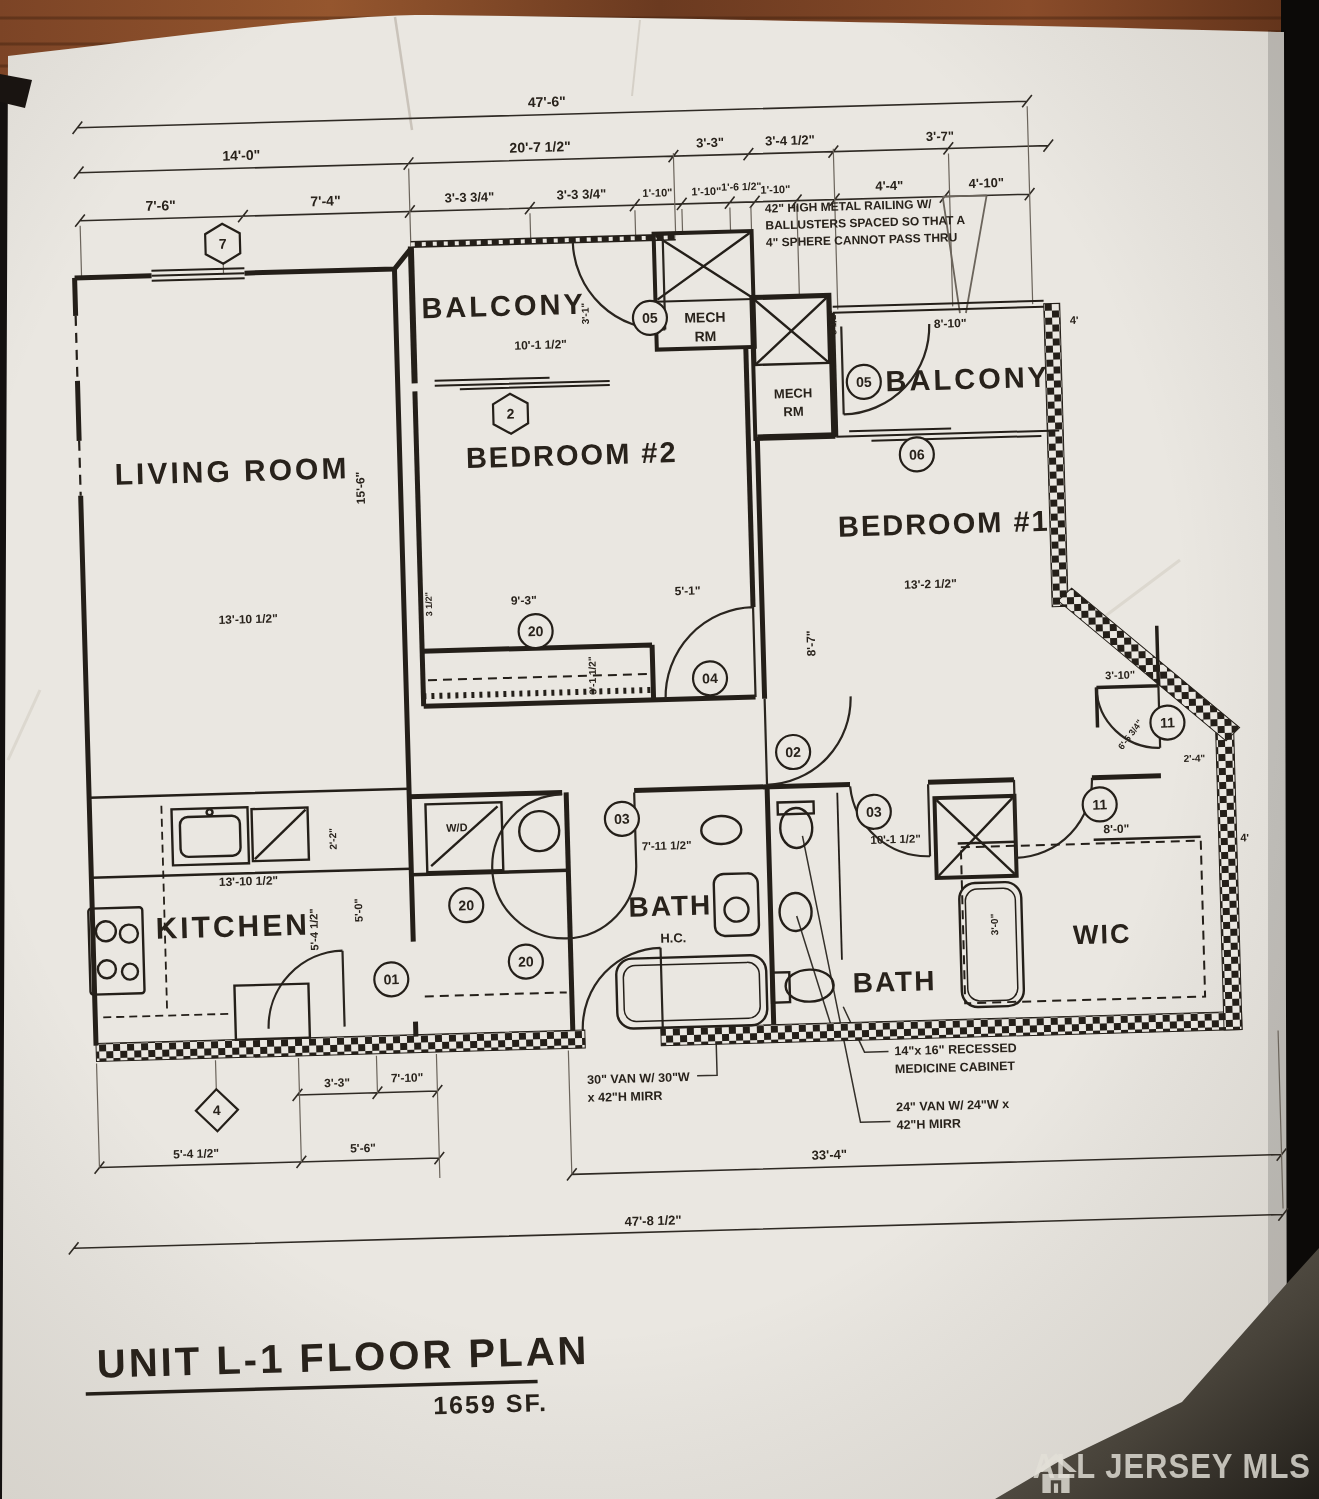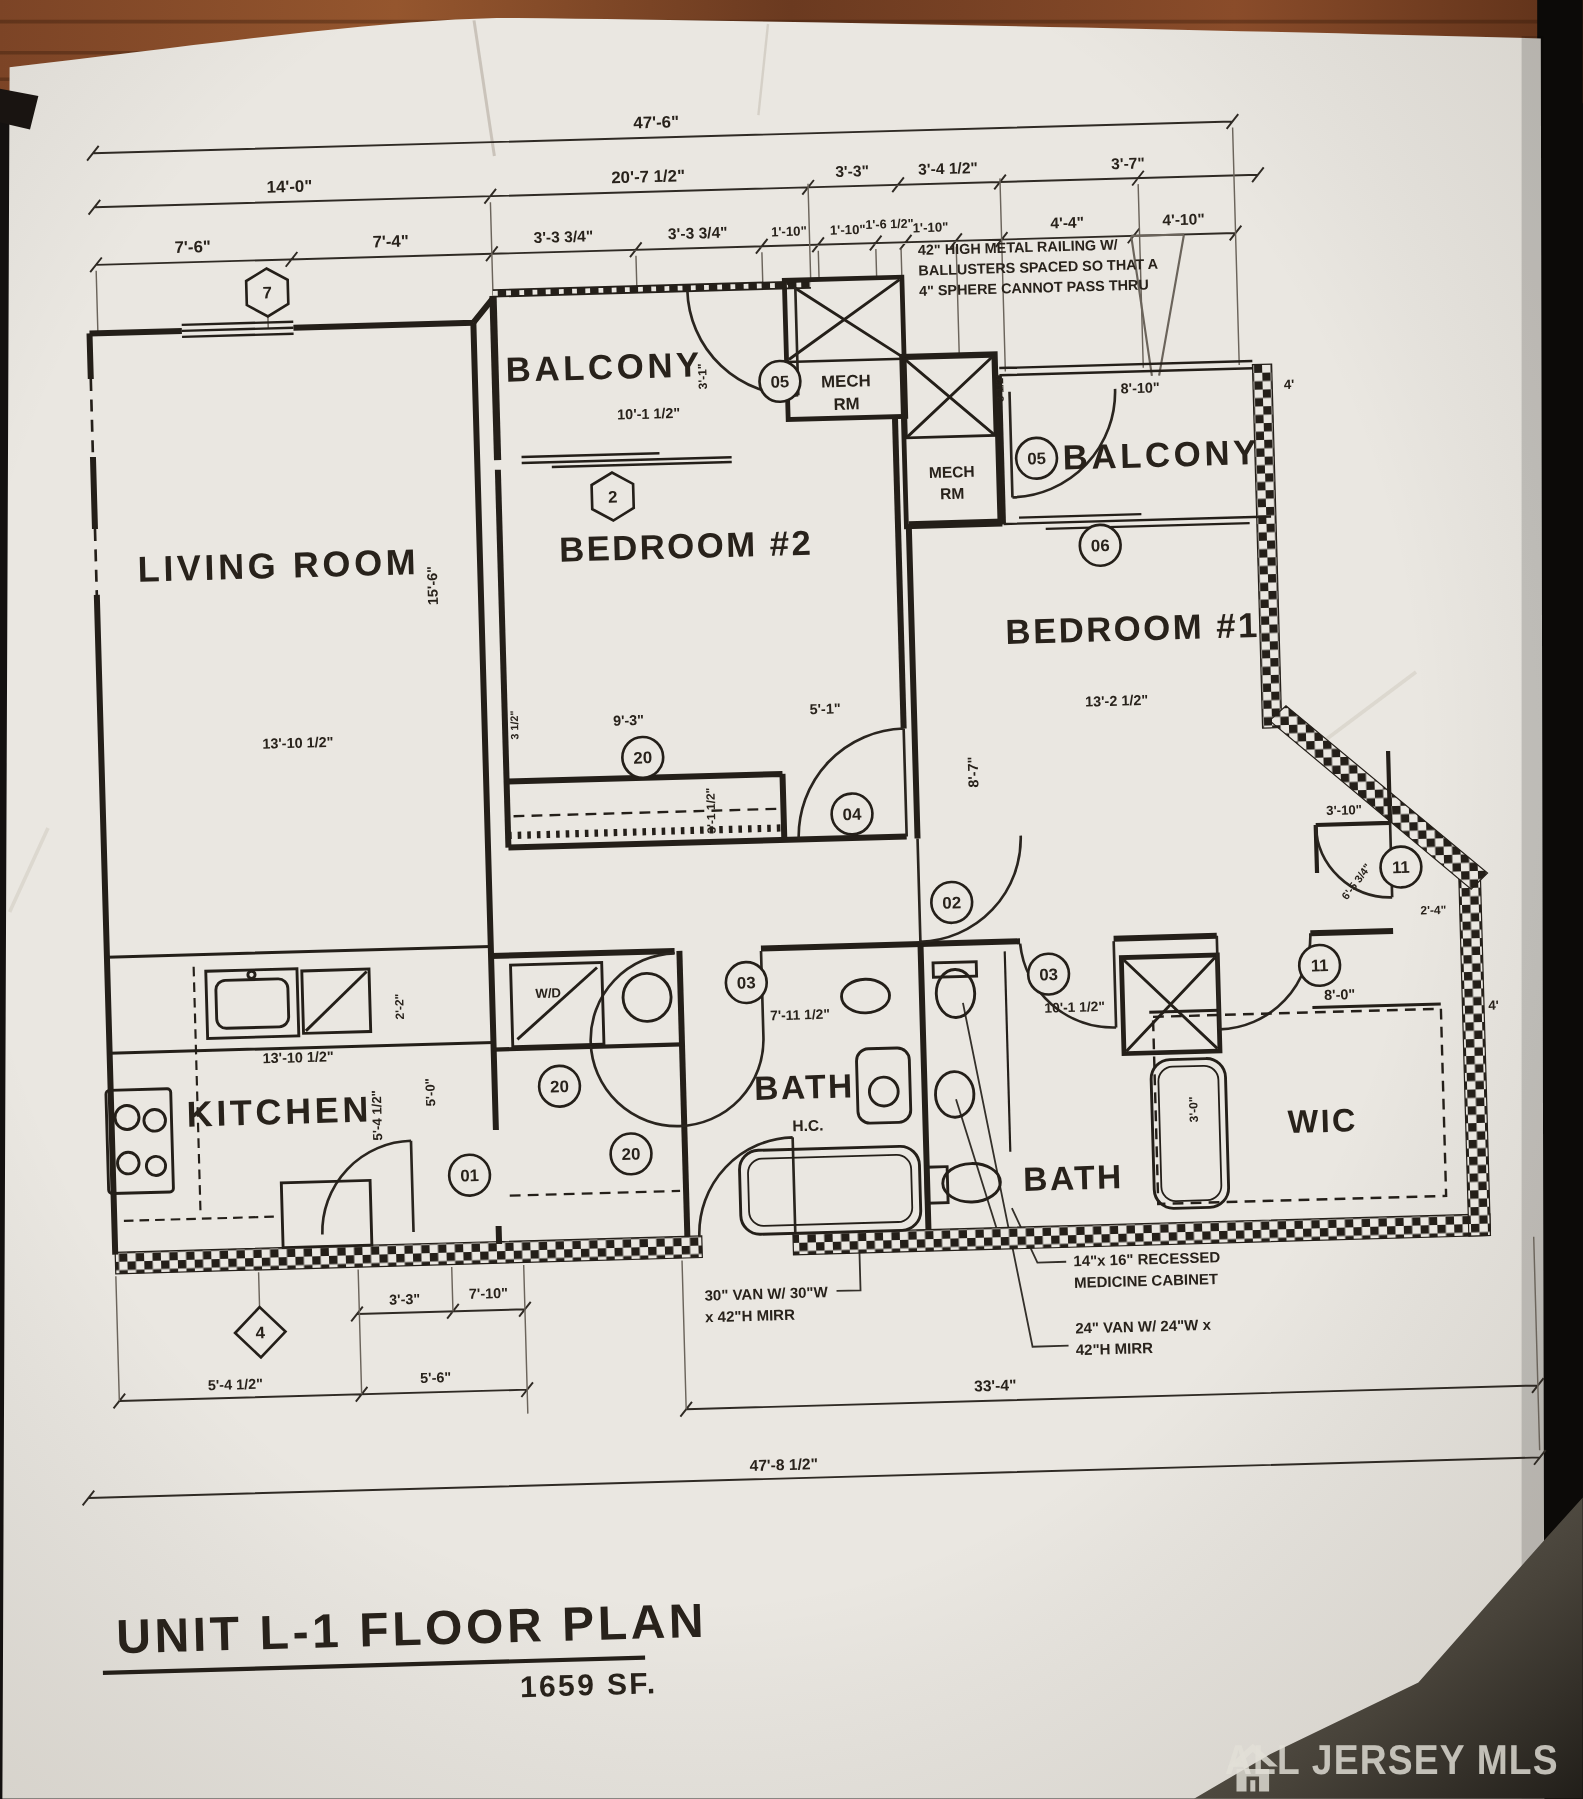--- a/index.html
+++ b/index.html
@@ -1,20 +1,20 @@
 <!DOCTYPE html>
 <html><head>
 <meta charset="utf-8">
 <style>
   html,body{margin:0;padding:0;}
   body{width:1319px;height:1499px;position:relative;overflow:hidden;background:#141110;
        font-family:"Liberation Sans",sans-serif;}
   svg{position:absolute;left:0;top:0;}
   svg text{fill:#28221b;font-family:"Liberation Sans",sans-serif;font-weight:700;}
-  .watermark{position:absolute;right:20px;bottom:14px;display:flex;align-items:center;gap:8px;
+  .watermark{position:absolute;right:8px;bottom:14px;display:flex;align-items:center;gap:8px;
        color:rgba(226,223,215,0.82);z-index:5;}
   .watermark .wm-text{font-size:31px;font-weight:700;letter-spacing:1px;transform:scaleY(1.12);}
 </style>
 </head>
 <body>
 
 <svg width="1319" height="1499" viewBox="0 0 1319 1499">
   <defs>
     <linearGradient id="wood" x1="0" y1="0" x2="1" y2="0">
       <stop offset="0" stop-color="#7c4426"></stop>

